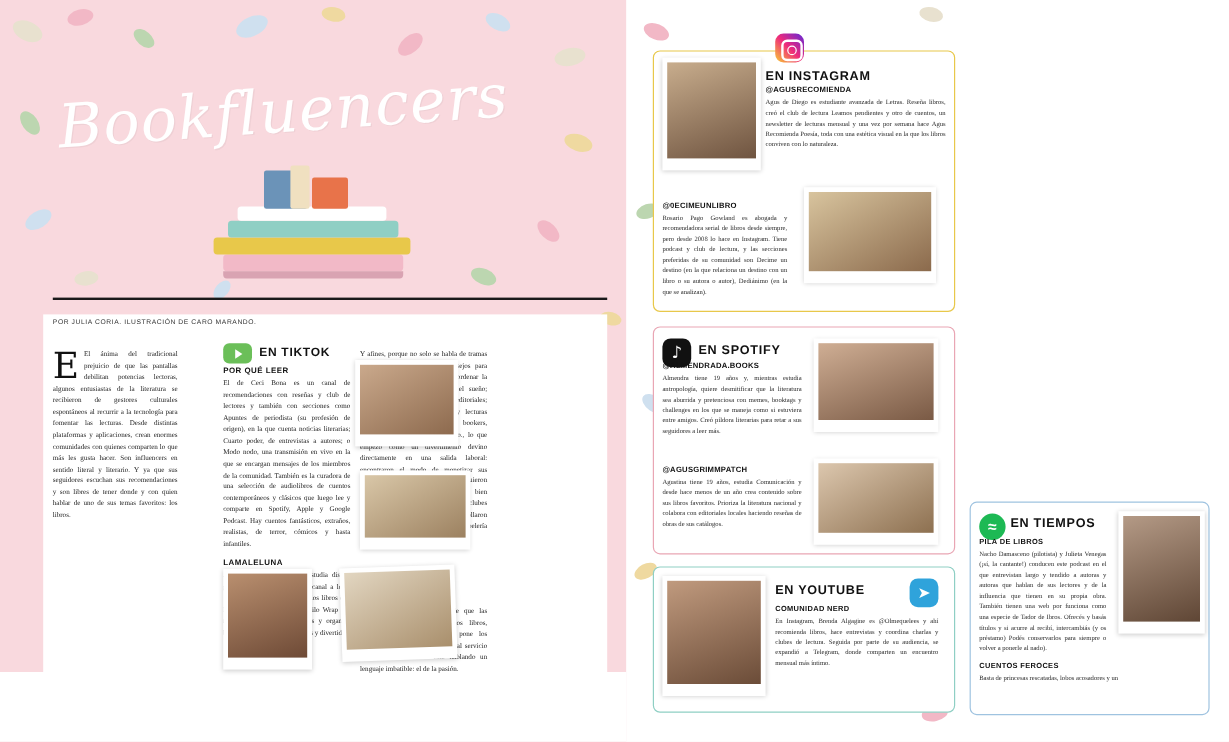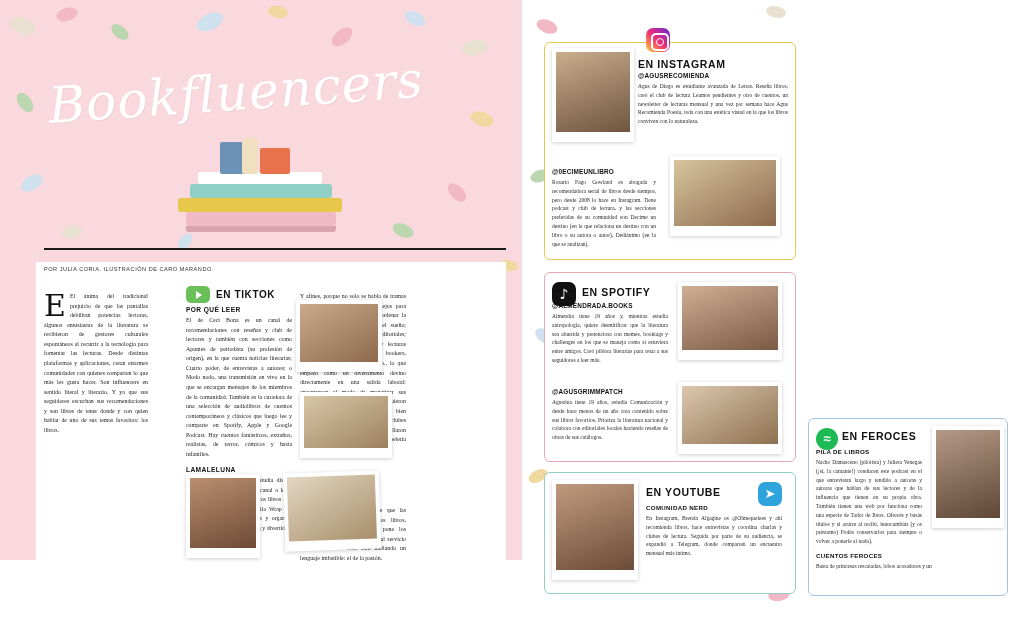--- a/index.html
+++ b/index.html
@@ -313,21 +313,21 @@
     <span class="ico ico-tg" style="position:absolute;left:236px;top:482px;">➤</span>
     <div class="net-title" style="position:absolute;left:124px;top:486px;">EN YOUTUBE</div>
     <div class="label-bold" style="position:absolute;left:124px;top:504px;">COMUNIDAD NERD</div>
     <div class="body-text" style="position:absolute;left:124px;top:514px;width:136px;">En Instagram, Brenda Algagine es @Olmequelees y ahí recomienda libros, hace entrevistas y coordina charlas y clubes de lectura. Seguida por parte de su audiencia, se expandió a Telegram, donde comparten un encuentro mensual más íntimo.</div>
     <div class="polaroid" style="left:30px;top:480px;width:86px;height:100px;">
       <div class="ph" style="background:linear-gradient(160deg,#c09a7e,#6b4c38);"></div>
     </div>
 
     <div class="card blue" style="left:286px;top:418px;width:200px;height:178px;"></div>
     <span class="ico ico-sp" style="position:absolute;left:294px;top:428px;">≈</span>
-    <div class="net-title" style="position:absolute;left:320px;top:430px;">EN FEROCES</div>
+    <div class="net-title" style="position:absolute;left:320px;top:430px;">EN TIEMPOS</div>
     <div class="label-bold" style="position:absolute;left:294px;top:448px;">PILA DE LIBROS</div>
     <div class="body-text" style="position:absolute;left:294px;top:458px;width:106px;">Nacho Damasceno (pilotista) y Julieta Venegas (¡sí, la cantante!) conducen este podcast en el que entrevistan largo y tendido a autoras y autoras que hablan de sus lectores y de la influencia que tienen en su propia obra. También tienen una web por funciona como una especie de Tador de Ibros. Ofrecés y basás títulos y si acurre al recibí, intercambiás (y os préstamo) Podés conservarlos para siempre o volver a ponerle al nado).</div>
     <div class="label-bold" style="position:absolute;left:294px;top:552px;">CUENTOS FEROCES</div>
     <div class="body-text" style="position:absolute;left:294px;top:562px;width:180px;">Basta de princesas rescatadas, lobos acosadores y un</div>
     <div class="polaroid" style="left:410px;top:426px;width:72px;height:102px;">
       <div class="ph" style="background:linear-gradient(160deg,#b49a86,#5f4635);"></div>
     </div>
 
   </div>
 

